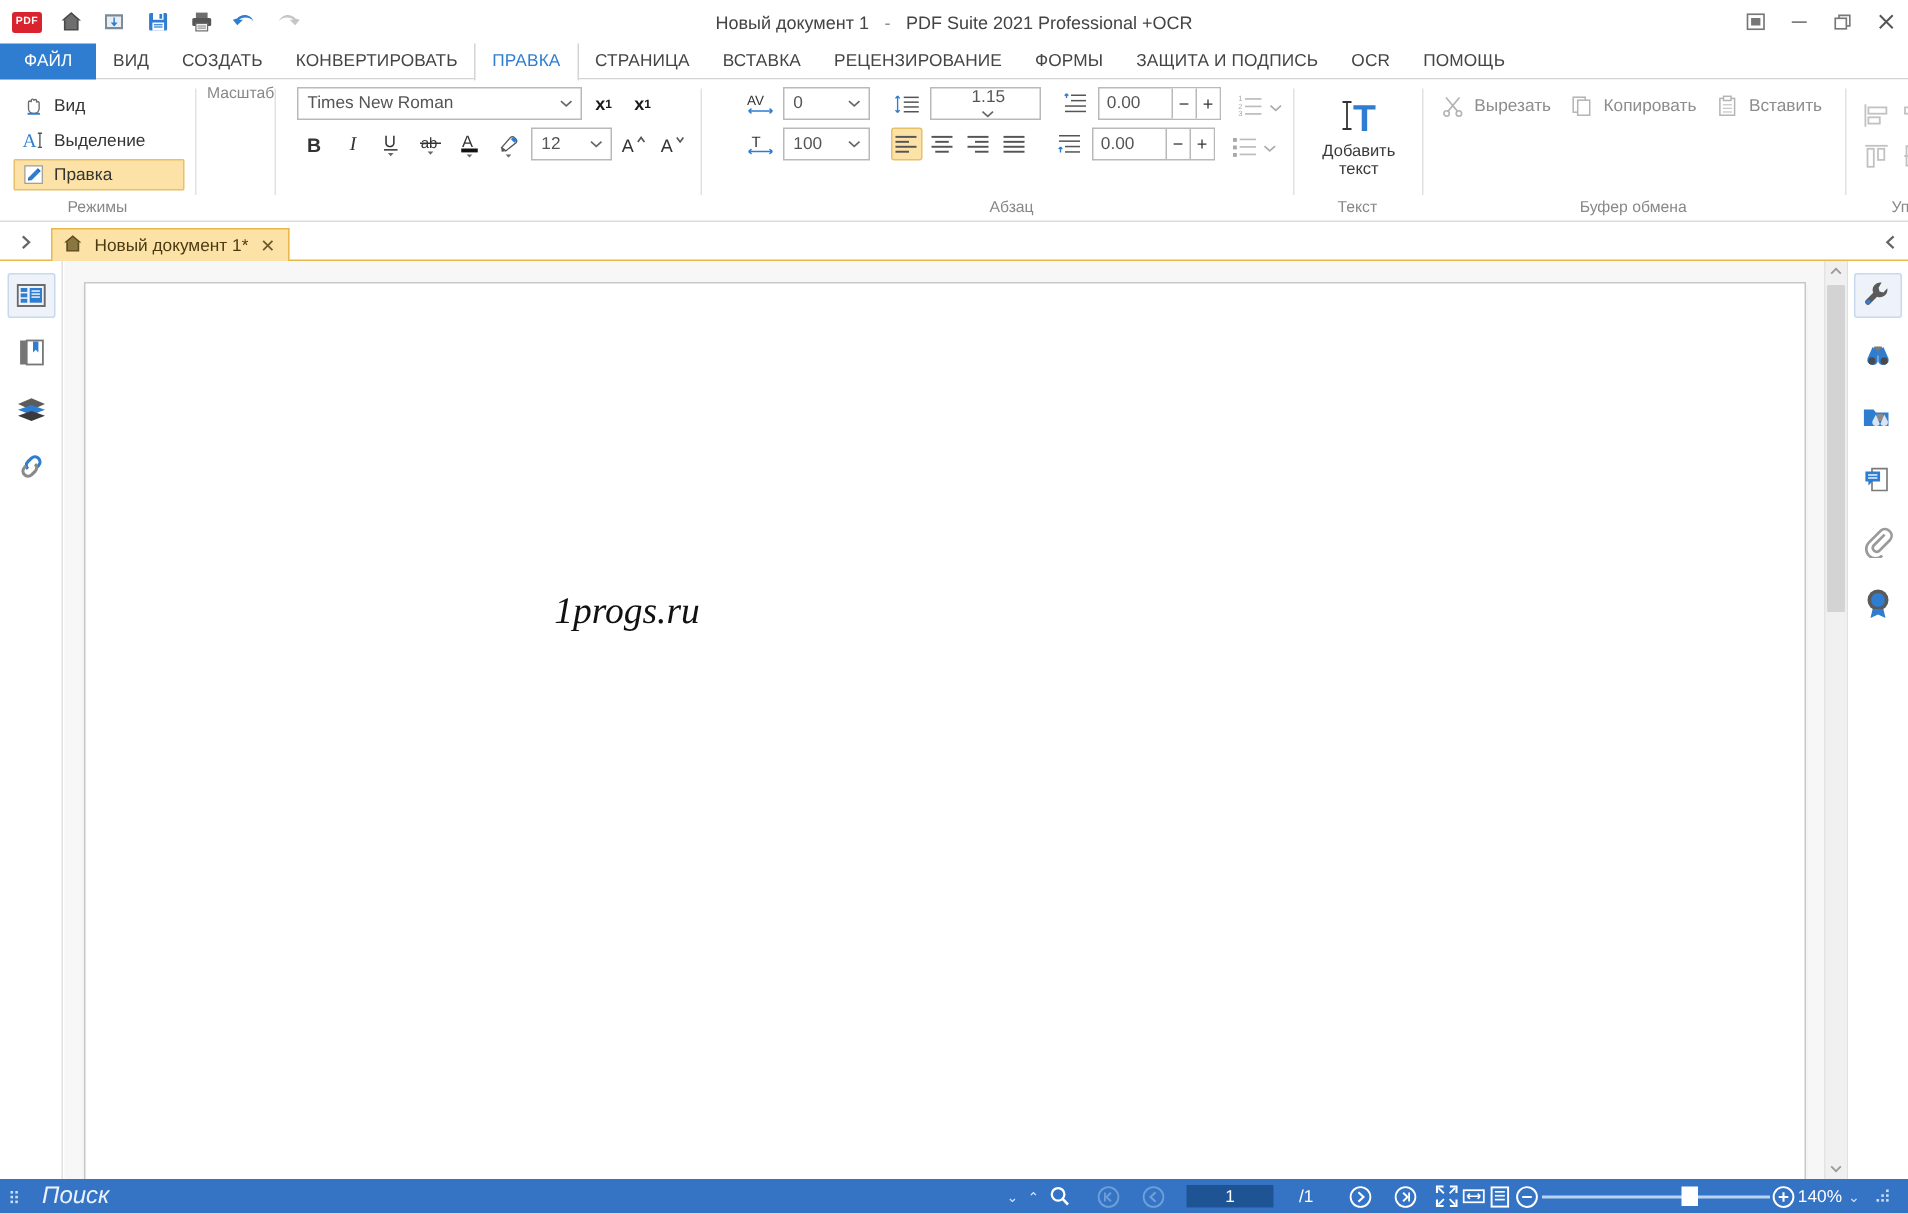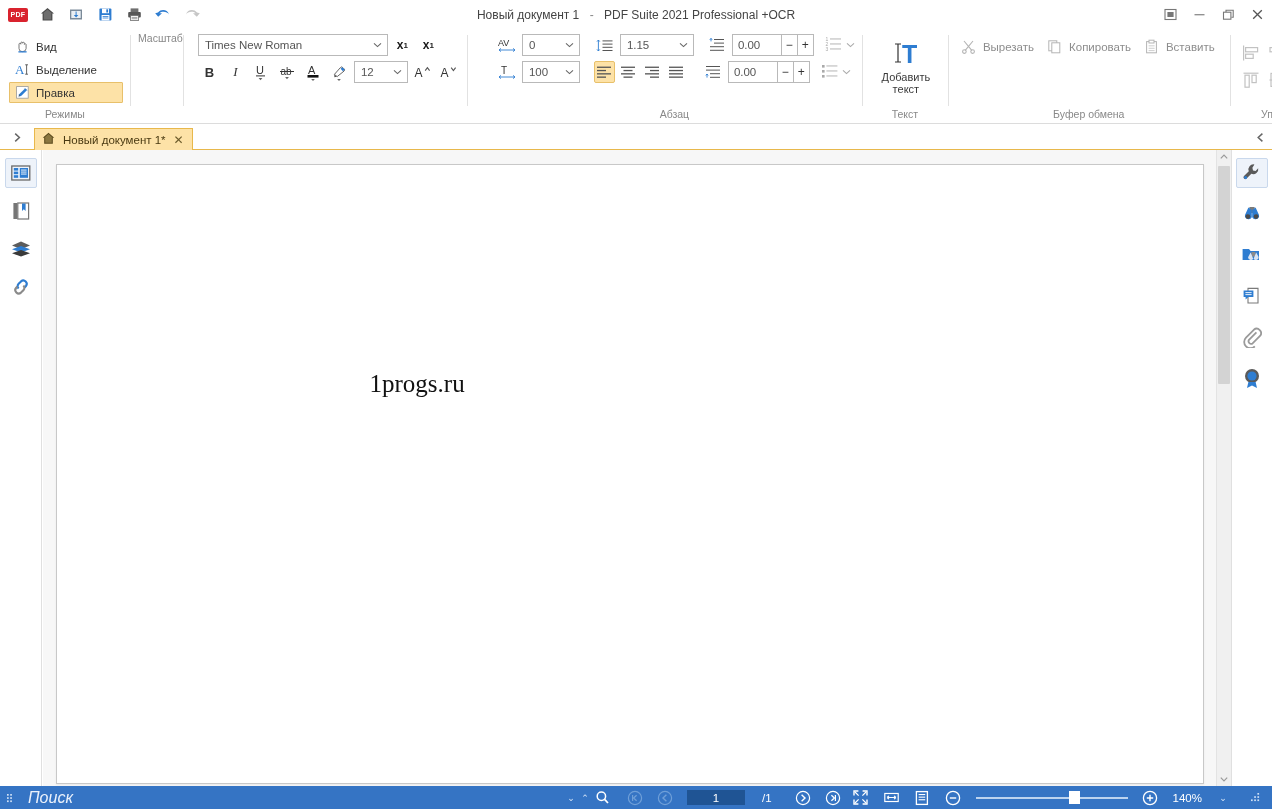--- a/index.html
+++ b/index.html
@@ -89,21 +89,21 @@
   
   .bigbtn {
     width:70px; display:flex; flex-direction:column; align-items:center;
     padding-top:4px; gap:3px;
   }
   .bigbtn .lbl { font-size:11px; color:#3a3a3a; text-align:center; line-height:12px; }
   .bigbtn-ic { height:30px; display:flex; align-items:center; justify-content:center; }
 
   
   .fontgrp-rows { display:flex; flex-direction:column; gap:5px; }
-  .frow { display:flex; align-items:flex-start; gap:3px; }
+  .frow { display:flex; align-items:flex-end; gap:3px; }
   .combo {
     height:22px; border:1px solid #b9b9b9; background:#fff;
     display:flex; align-items:center; padding:0 2px 0 6px;
     font-size:11.5px; color:#555;
   }
   .combo .val { flex:1; white-space:nowrap; overflow:hidden; }
   .combo .car { width:14px; display:flex; align-items:center; justify-content:center; }
   .fbtn {
     width:23px; height:22px; display:flex; align-items:center; justify-content:center;
     font-size:13px; color:#333; border-radius:2px;
@@ -182,21 +182,21 @@
     border-left:1px solid #fff;
   }
   .page-wrap { padding-top:14px; }
   .page {
     width:1148px; height:620px; background:#fff;
     border:1px solid #c8c8c8; position:relative;
     box-shadow:0 1px 2px rgba(0,0,0,.06);
   }
   .page-text {
     position:absolute; left:313px; top:205px;
-    font-family:"Liberation Serif", serif; font-size:25px; color:#111;
+    font-family:"Liberation Serif", serif; font-size:25px; color:#111;font-style:italic;
   }
 
   .vscroll {
     width:15px; background:#f0f0f0; border-left:1px solid #e3e3e3;
     display:flex; flex-direction:column; align-items:center; flex:none; position:relative;
   }
   .vs-arrow { height:14px; display:flex; align-items:center; justify-content:center; color:#888; font-size:7px; }
   .vs-track { flex:1; width:100%; position:relative; }
   .vs-thumb {
     position:absolute; left:1px; right:1px; top:2px; height:218px;
@@ -217,21 +217,21 @@
   .search-ph { font-style:italic; font-size:16px; color:#eaf1fb; padding-left:6px; }
   .sb-left { display:flex; align-items:center; flex:1; min-width:0; }
   .sb-caret { width:14px; text-align:center; font-size:9px; color:#d8e6f8; }
   .sb-mid { display:flex; align-items:center; gap:13px; padding:0 10px; }
   .navbtn { width:17px; height:17px; display:flex; align-items:center; justify-content:center; }
   .pagebox {
     width:58px; height:15px; background:#1f5494; color:#fff;
     display:flex; align-items:center; justify-content:center; font-size:11.5px;
   }
   .pagetotal { font-size:11.5px; color:#fff; padding-left:4px; }
-  .sb-right { display:flex; align-items:center; gap:14px; margin-left:auto; padding-right:6px; }
+  .sb-right { display:flex; align-items:center; gap:1px; margin-left:auto; padding-right:6px; }
   .zslider { width:152px; height:14px; position:relative; display:flex; align-items:center; }
   .ztrack { position:absolute; left:0; right:0; height:2px; background:#bcd3ef; }
   .zthumb { position:absolute; left:93px; width:11px; height:13px; background:#fff; }
   .zlabel { font-size:11.5px; color:#fff; }
 </style>
 </head>
 <body>
 
 <div class="app">
 
@@ -309,20 +309,34 @@
           </svg>
       </div>
       <div class="wc close">
         <svg width="13" height="13" viewBox="0 0 13 13">
             <path d="M2.2 2.2 L10.8 10.8 M10.8 2.2 L2.2 10.8" stroke="#555" stroke-width="1.3"></path>
           </svg>
       </div>
     </div>
   </div>
 
+  <div class="menubar">
+    <div class="menu-item file">ФАЙЛ</div>
+    <div class="menu-item">ВИД</div>
+    <div class="menu-item">СОЗДАТЬ</div>
+    <div class="menu-item">КОНВЕРТИРОВАТЬ</div>
+    <div class="menu-item active">ПРАВКА</div>
+    <div class="menu-item">СТРАНИЦА</div>
+    <div class="menu-item">ВСТАВКА</div>
+    <div class="menu-item">РЕЦЕНЗИРОВАНИЕ</div>
+    <div class="menu-item">ФОРМЫ</div>
+    <div class="menu-item">ЗАЩИТА И ПОДПИСЬ</div>
+    <div class="menu-item">OCR</div>
+    <div class="menu-item">ПОМОЩЬ</div>
+  </div>
 
   <div class="ribbon">
 
     <div class="rgroup">
       <div class="rgroup-body">
         <div class="modes">
           <div class="mode">
             <span class="mode-ic">
               <svg width="15" height="15" viewBox="0 0 15 15">
                   <path d="M4 9.4 L4 5.2 a0.9 0.9 0 0 1 1.8 0 L5.8 4 a0.9 0.9 0 0 1 1.8 0 L7.6 4.2 a0.9 0.9 0 0 1 1.8 0 L9.4 5.4 a0.9 0.9 0 0 1 1.7 0 L11.1 9.6 a3.4 3.4 0 0 1 -3.4 3 L7 12.6 a3.2 3.2 0 0 1 -3 -3.2 Z" fill="none" stroke="#6a6a6a" stroke-width="0.9"></path>
@@ -453,21 +467,21 @@
             <span style="display:inline-block;width:8px;"></span>
             <span class="fbtn">
               <svg width="20" height="19" viewBox="0 0 20 19">
                   <path d="M3.4 4 L3.4 15 M3.4 4 L2 5.6 M3.4 4 L4.8 5.6 M3.4 15 L2 13.4 M3.4 15 L4.8 13.4" stroke="#2e7dd1" stroke-width="0.9" fill="none"></path>
                   <rect x="7.5" y="4.4" width="10" height="1" fill="#555"></rect>
                   <rect x="7.5" y="7.6" width="10" height="1" fill="#555"></rect>
                   <rect x="7.5" y="10.8" width="10" height="1" fill="#555"></rect>
                   <rect x="7.5" y="14" width="10" height="1" fill="#555"></rect>
                 </svg>
             </span>
-            <div class="combo" style="width:74px;">
+            <div class="combo" style="width:74px;flex-direction:column;">
               <span class="val">1.15</span>
               <span class="car">
                 <svg width="9" height="6" viewBox="0 0 9 6">
                     <path d="M1 1.4 L4.5 4.6 L8 1.4" fill="none" stroke="#666" stroke-width="1.1"></path>
                   </svg>
               </span>
             </div>
             <span style="display:inline-block;width:6px;"></span>
             <span class="fbtn">
               <svg width="19" height="19" viewBox="0 0 19 19">

